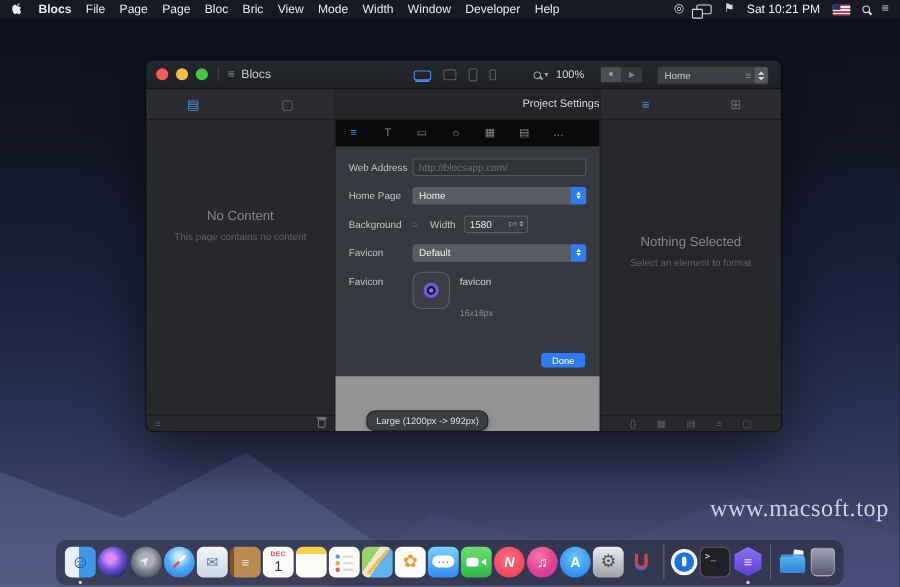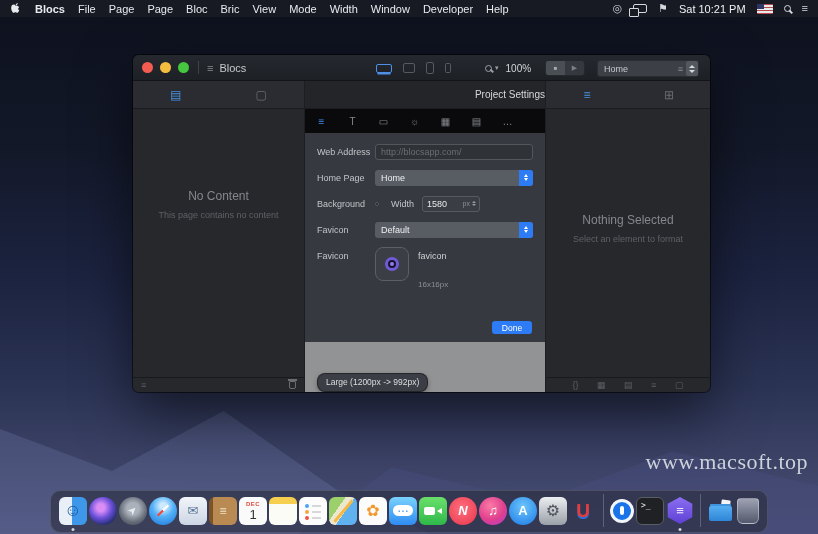--- a/index.html
+++ b/index.html
@@ -135,21 +135,21 @@
   .fav-ring { width:14px; height:14px; border-radius:50%; border:3px solid #6f5bd8; background:#16132a;
     display:flex; align-items:center; justify-content:center; }
   .fav-ring::after { content:""; width:4px; height:4px; border-radius:50%; background:#8f7df0; }
   .fav-meta { margin-left:9px; padding-top:4px; }
   .fav-name { font-size:9px; color:#cdd0d4; }
   .fav-size { font-size:8px; color:#8c8f94; margin-top:19px; }
   .done-btn { position:absolute; right:13px; bottom:8px; width:40px; height:13px; background:#2e7bf6;
     border-radius:3px; color:#fff; font-size:8.5px; display:flex; align-items:center; justify-content:center; }
 
   .canvas { flex:1; background:#919394; position:relative; }
-  .bp-tooltip { position:absolute; left:12px; top:31px; background:#3b3e44; border:1px solid rgba(0,0,0,.4);
+  .bp-tooltip { position:absolute; left:28px; top:31px; background:#3b3e44; border:1px solid rgba(0,0,0,.4);
     border-radius:8px; padding:3px 8px 4px; font-size:8.5px; color:#dcdee1; white-space:nowrap;
     box-shadow:0 2px 5px rgba(0,0,0,.3); }
 
   
   .watermark { position:absolute; right:10px; top:449px; font-family:"Liberation Serif", serif;
     font-size:22px; color:#ccd1da; letter-spacing:.5px; z-index:40; }
 
   
   .dock { position:absolute; left:50%; transform:translateX(-50%); bottom:1px; height:43px;
     background:rgba(38,40,52,.55); border:1px solid rgba(255,255,255,.13); border-radius:10px;

